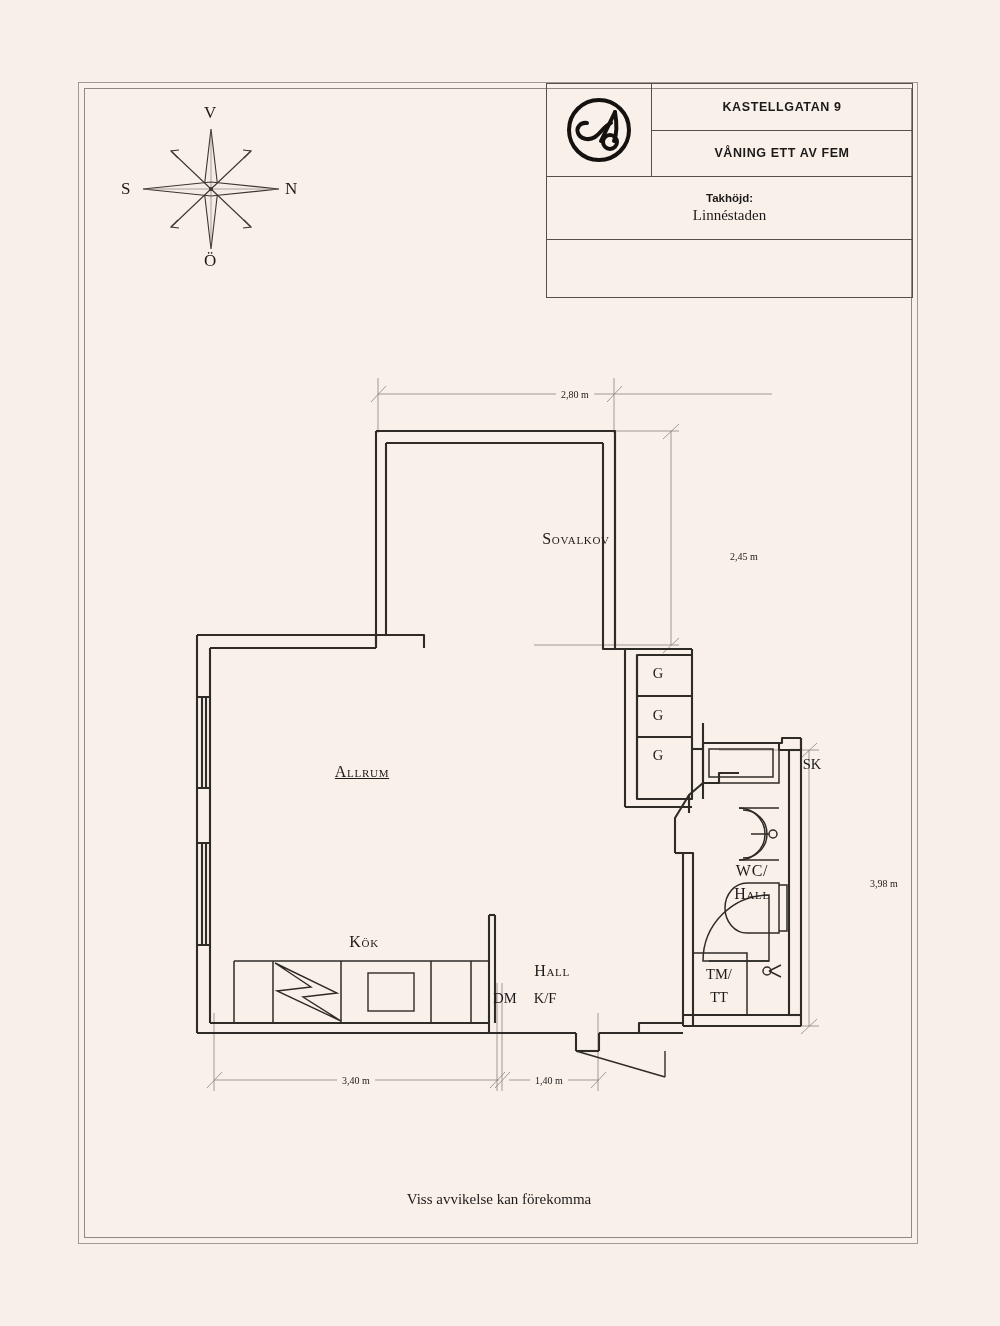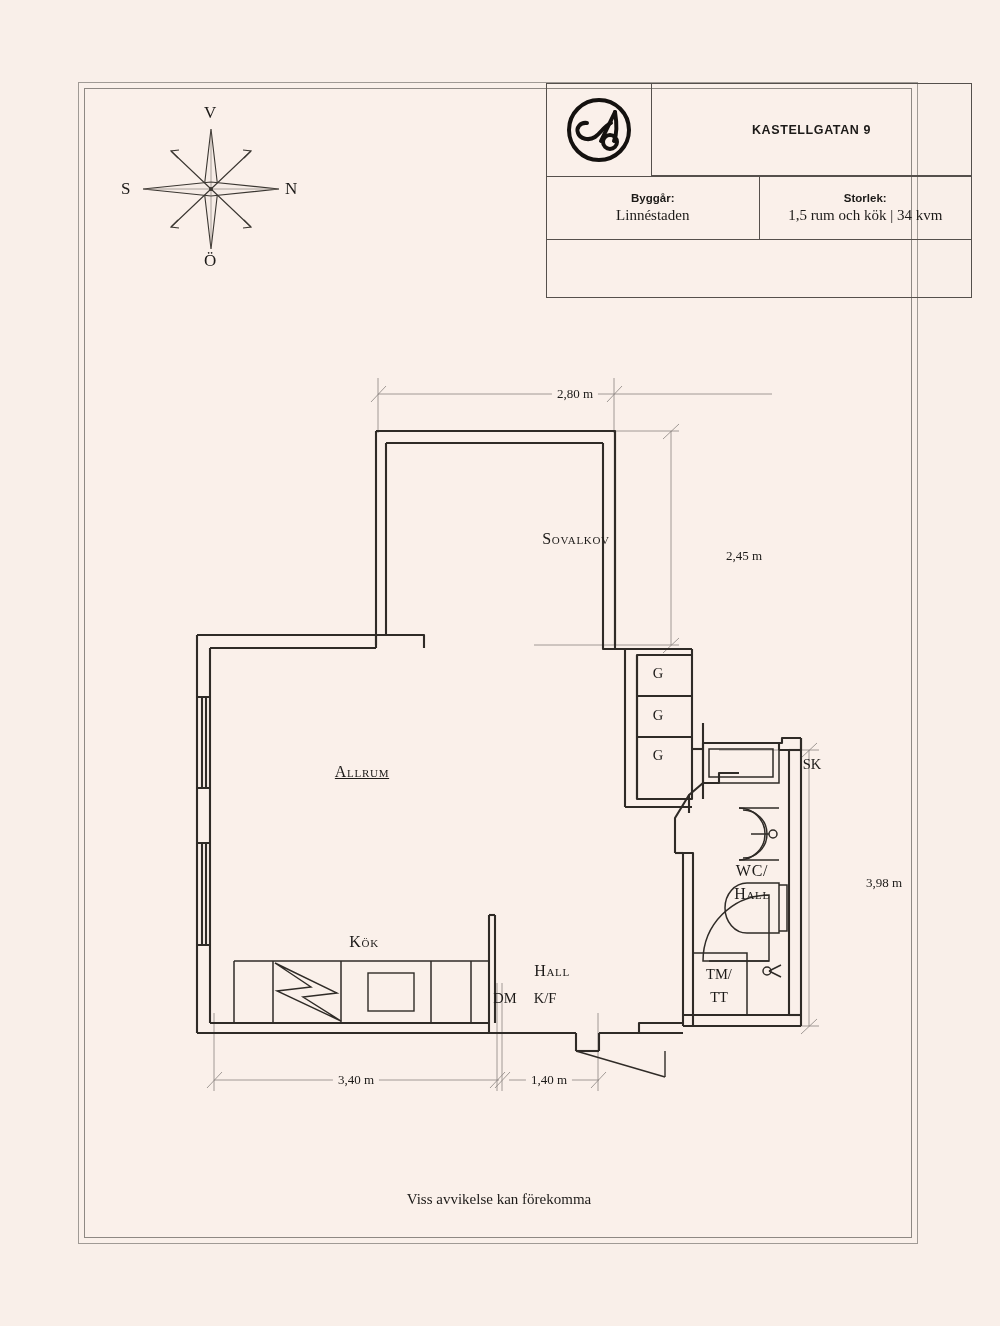--- a/index.html
+++ b/index.html
@@ -23,21 +23,21 @@
     position:absolute;
     left:5px;top:5px;right:5px;bottom:5px;
     border:1px solid #8e8883;
     box-sizing:border-box;
   }
 
   
   #titleblock{
     position:absolute;
     left:467px;top:0px;
-    width:426px;height:215px;
+    width:367px;height:215px;
     border:1px solid #55504c;
     box-sizing:border-box;
     display:flex;flex-direction:column;
   }
   .tb-row{display:flex;flex:0 0 auto;}
   #tb-top{height:92px;border-bottom:1px solid #55504c;}
   #tb-logo{
     width:105px;border-right:1px solid #55504c;
     display:flex;align-items:center;justify-content:center;
     box-sizing:border-box;
@@ -86,21 +86,21 @@
   }
   .blabel{
     position:absolute;
     font-size:14.5px;
     white-space:nowrap;
     text-align:center;
     transform:translate(-50%,-50%);
   }
   .dlabel{
     position:absolute;
-    font-size:13px;
+    font-size:10px;
     white-space:nowrap;
     transform:translate(-50%,-50%);
     background:#faf0ea;
     padding:0 5px;
   }
   #footnote{
     position:absolute;
     left:50%;top:1108px;
     transform:translateX(-50%);
     font-size:15px;
@@ -142,31 +142,28 @@
         <svg width="72" height="72" viewBox="0 0 72 72">
           <circle cx="36" cy="36" r="30" fill="none" stroke="#14110f" stroke-width="4"></circle>
           <path d="M24 29 c-7 -1 -11 5 -9 10 c2 6 11 8 17 4 c6 -4 9 -11 16 -14" fill="none" stroke="#14110f" stroke-width="4" stroke-linecap="round"></path>
           <path d="M52 18 L38 47" fill="none" stroke="#14110f" stroke-width="4" stroke-linecap="round"></path>
           <path d="M52 18 c2 12 2 22 -1 29" fill="none" stroke="#14110f" stroke-width="4" stroke-linecap="round"></path>
           <circle cx="47" cy="48" r="7" fill="none" stroke="#14110f" stroke-width="4"></circle>
         </svg>
       </div>
       <div id="tb-titles">
         <div class="tb-title" id="tb-title-1">KASTELLGATAN 9</div>
+        <div class="tb-title" id="tb-title-2">VÅNING ETT AV FEM</div>
       </div>
     </div>
 
     <div class="tb-row tb-mid">
       <div class="tb-cell">
-        <span class="tb-lbl">Byggår:</span>
+        <span class="tb-lbl">Takhöjd:</span>
         <span class="tb-val">Linnéstaden</span>
-      </div>
-      <div class="tb-cell">
-        <span class="tb-lbl">Storlek:</span>
-        <span class="tb-val">1,5 rum och kök | 34 kvm</span>
       </div>
     </div>
 
   </div>
 
   <div id="plan">
     <svg width="840" height="1162" viewBox="0 0 840 1162">
 
       <g stroke="#8a8480" stroke-width="0.8" fill="none">
 

